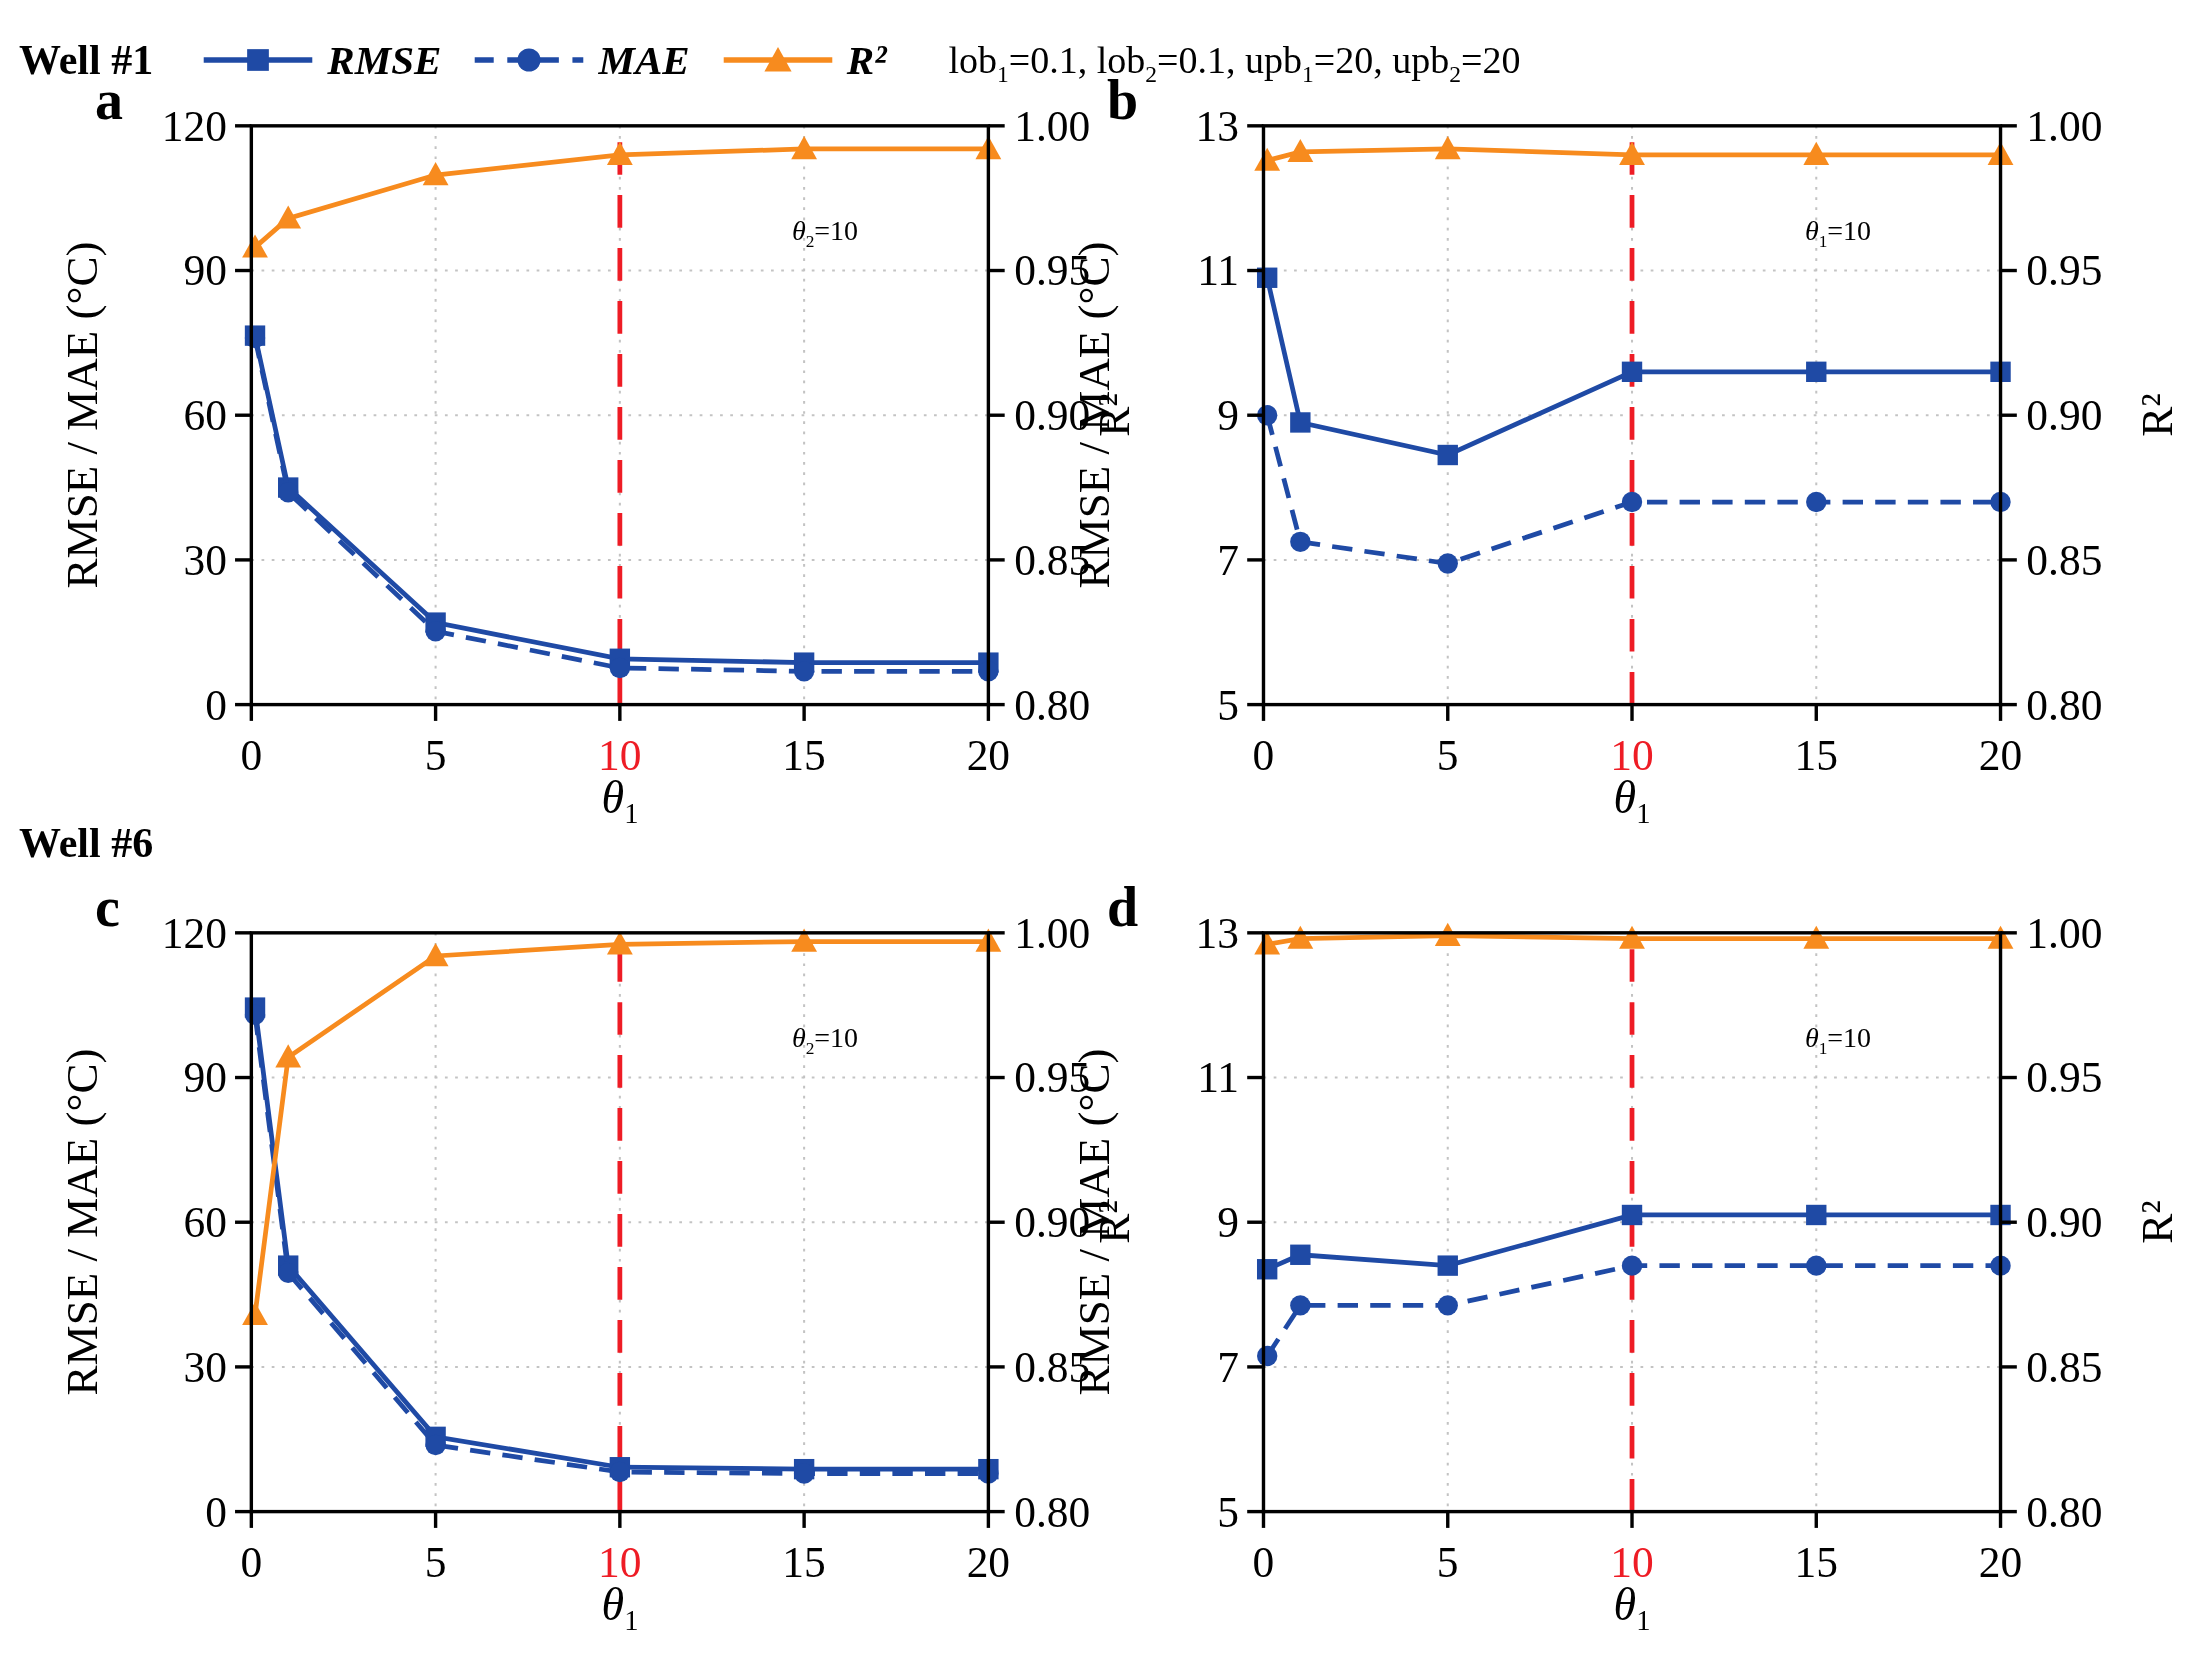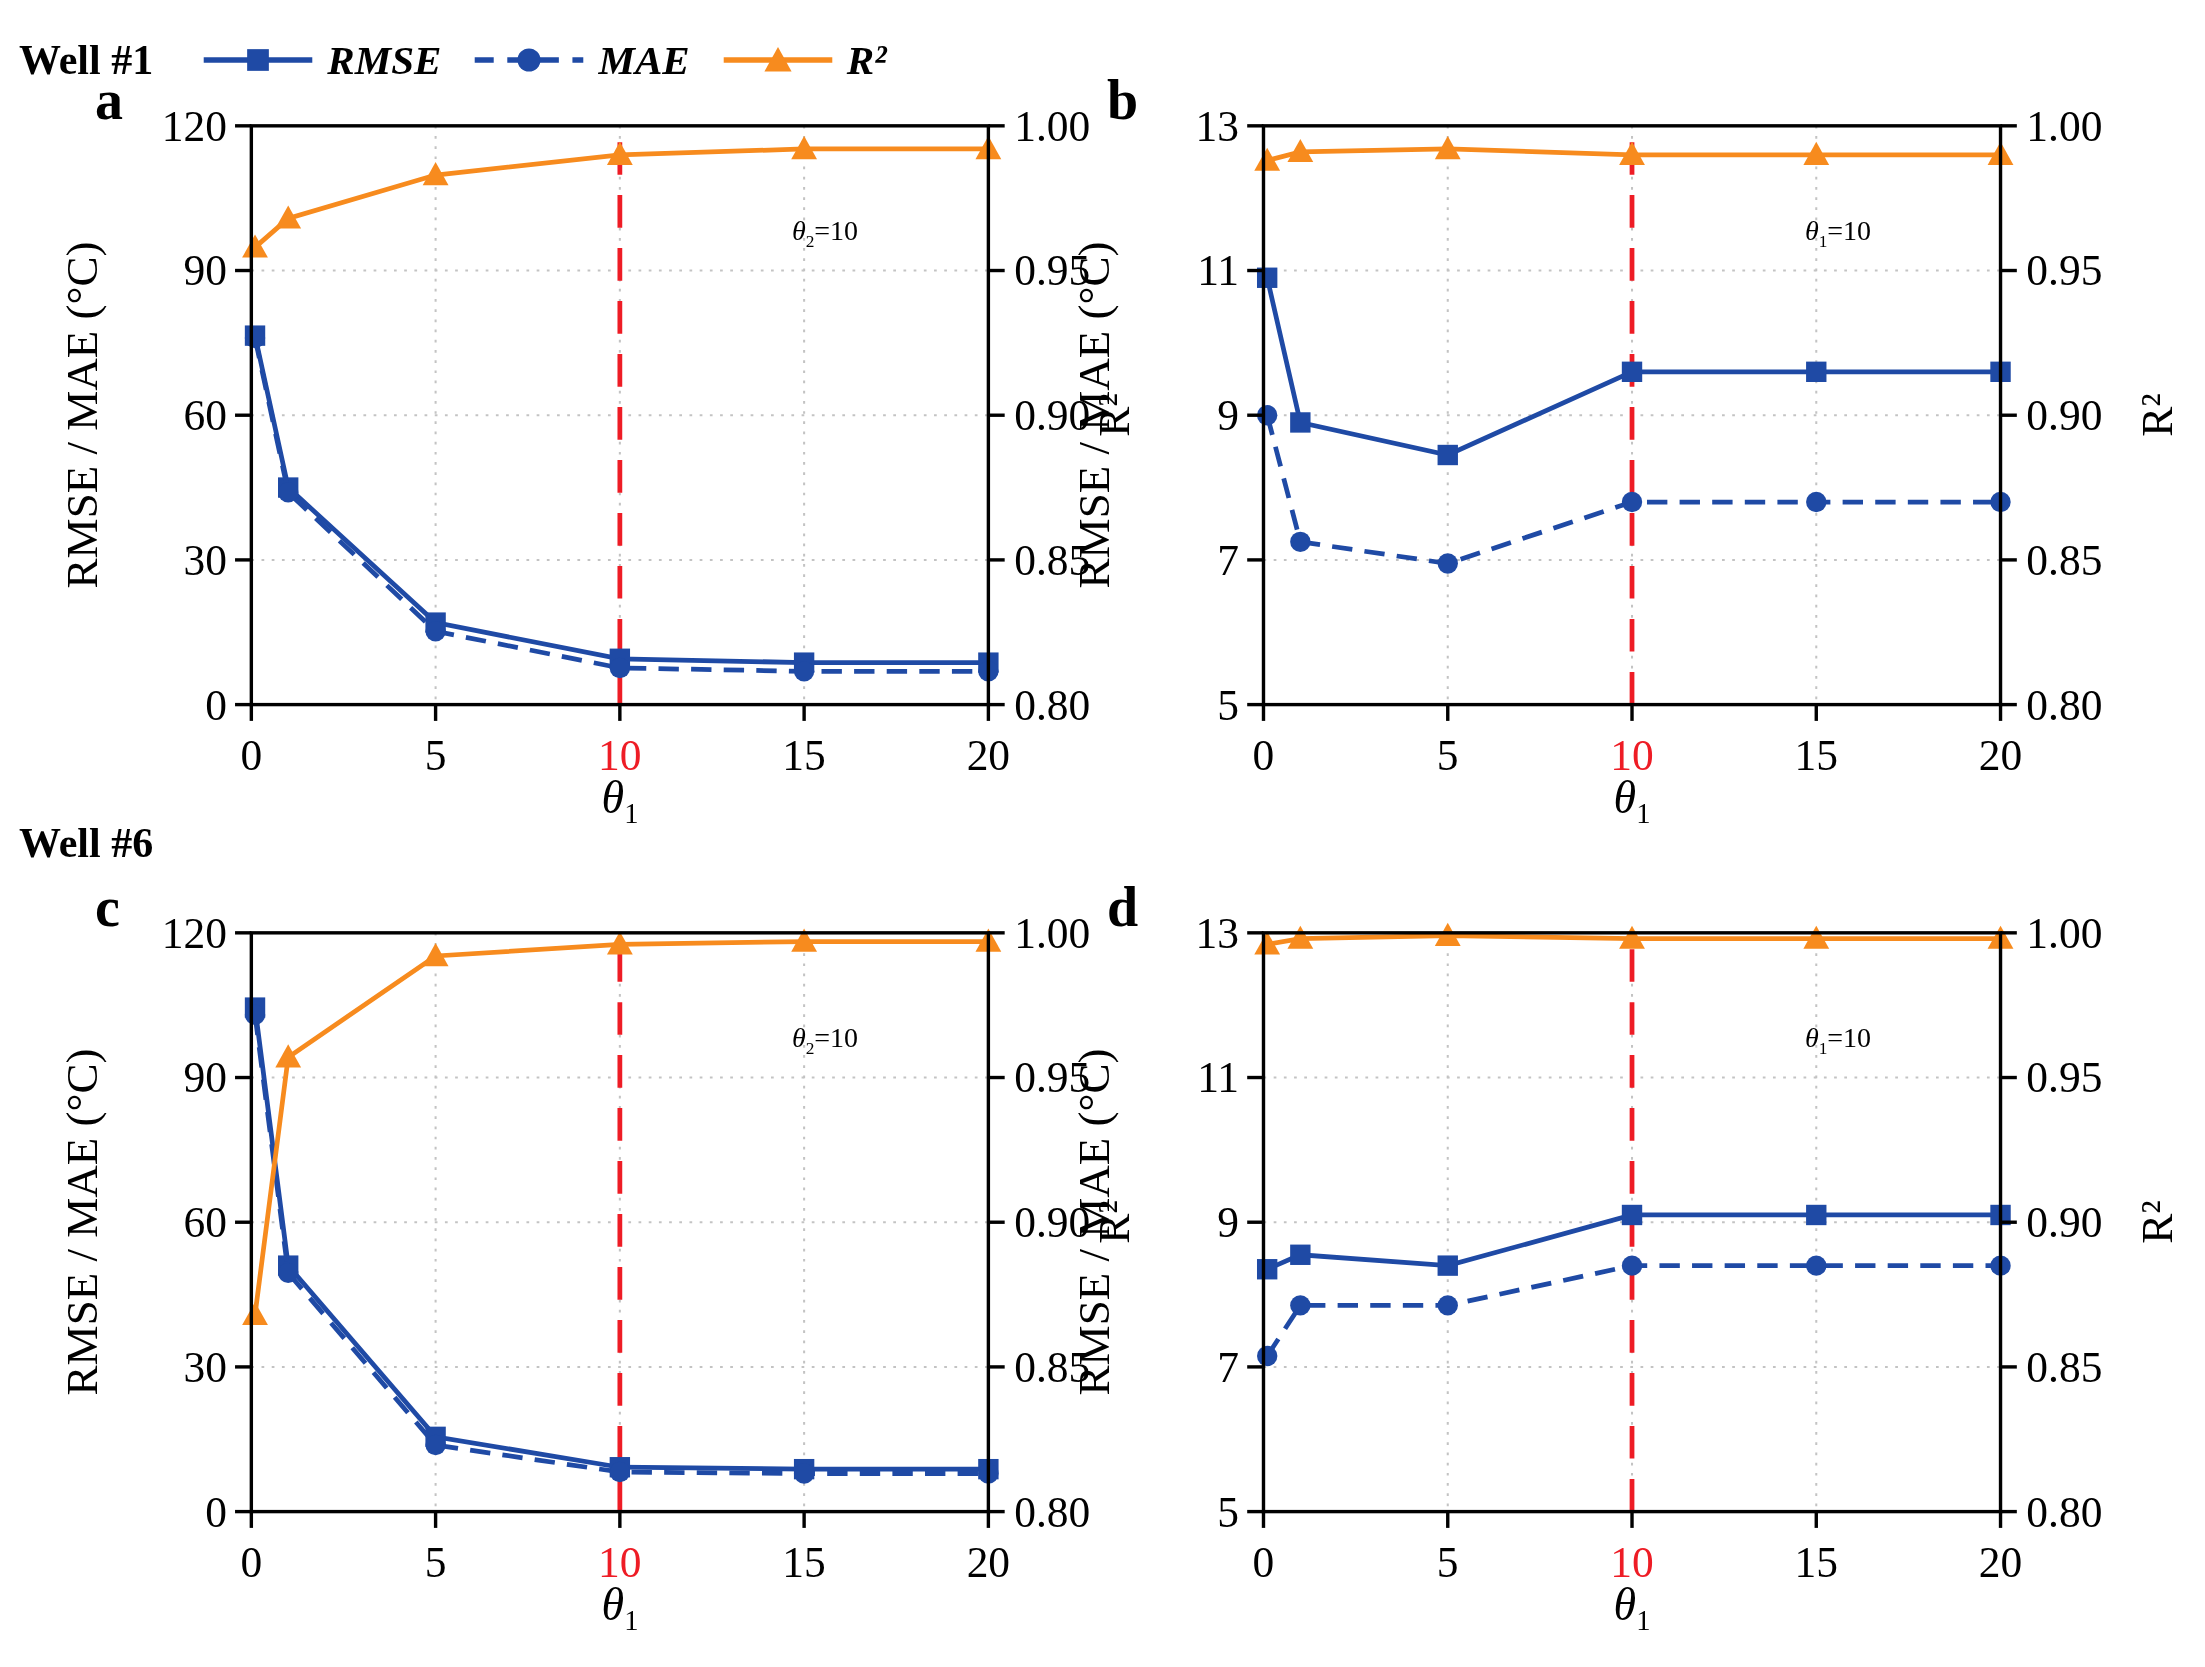--- a/index.html
+++ b/index.html
@@ -66,20 +66,21 @@
 
     <span class="legend-item">
       <svg width="114" height="30" viewBox="0 0 168 44">
         <line x1="4" y1="22" x2="164" y2="22" style="stroke:var(--orange);stroke-width:8"></line>
         <polygon points="84,3 64,39 104,39" style="fill:var(--orange)"></polygon>
       </svg>
       <span class="legend-label">R²</span>
     </span>
 
 
+    <span id="params"><span>lob</span><sub>1</sub><span>=0.1, lob</span><sub>2</sub><span>=0.1, upb</span><sub>1</sub><span>=20, upb</span><sub>2</sub><span>=20</span></span>
   </div>
 
   <div id="well2" class="well-title">Well #6</div>
 
   <svg id="chart-canvas" width="2205" height="1668" viewBox="0 0 3246 2455">
       <g>
         <line x1="641.25" y1="185" x2="641.25" y2="1037" stroke="#c3c3c3" stroke-width="3" stroke-dasharray="4 11"></line>
         <line x1="912.5" y1="185" x2="912.5" y2="1037" stroke="#c3c3c3" stroke-width="3" stroke-dasharray="4 11"></line>
         <line x1="1183.75" y1="185" x2="1183.75" y2="1037" stroke="#c3c3c3" stroke-width="3" stroke-dasharray="4 11"></line>
         <line x1="370" y1="824" x2="1455" y2="824" stroke="#c3c3c3" stroke-width="3" stroke-dasharray="4 11"></line>

